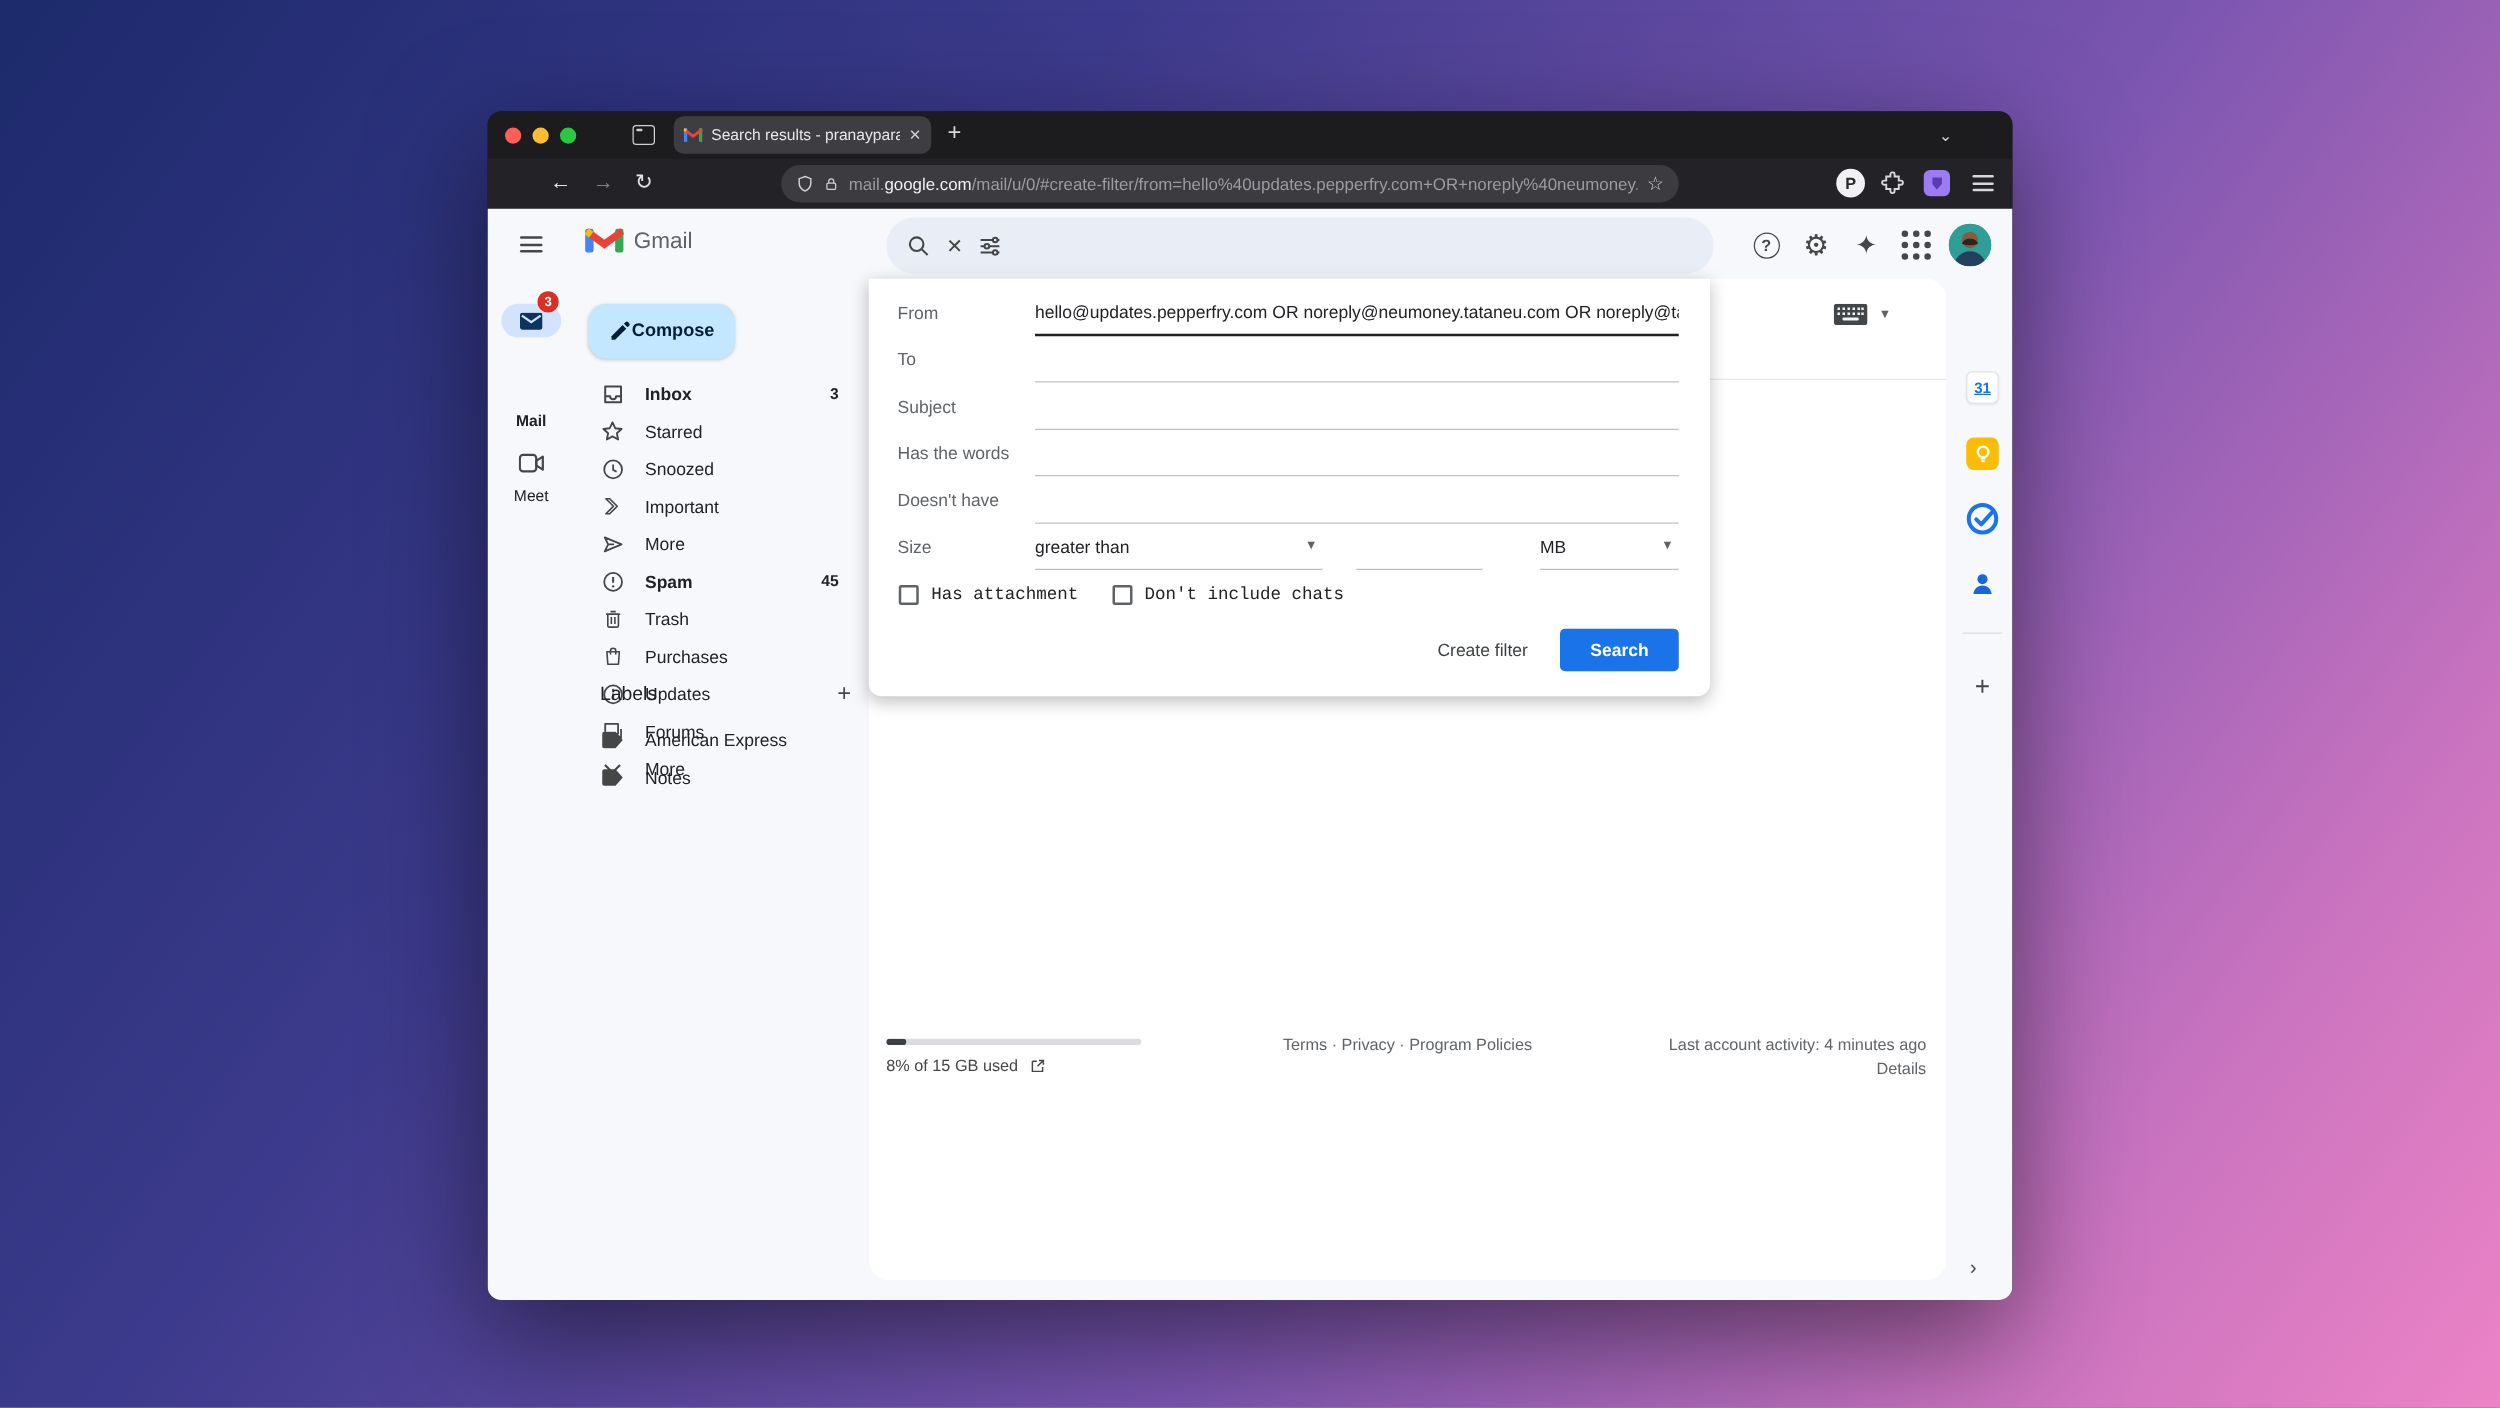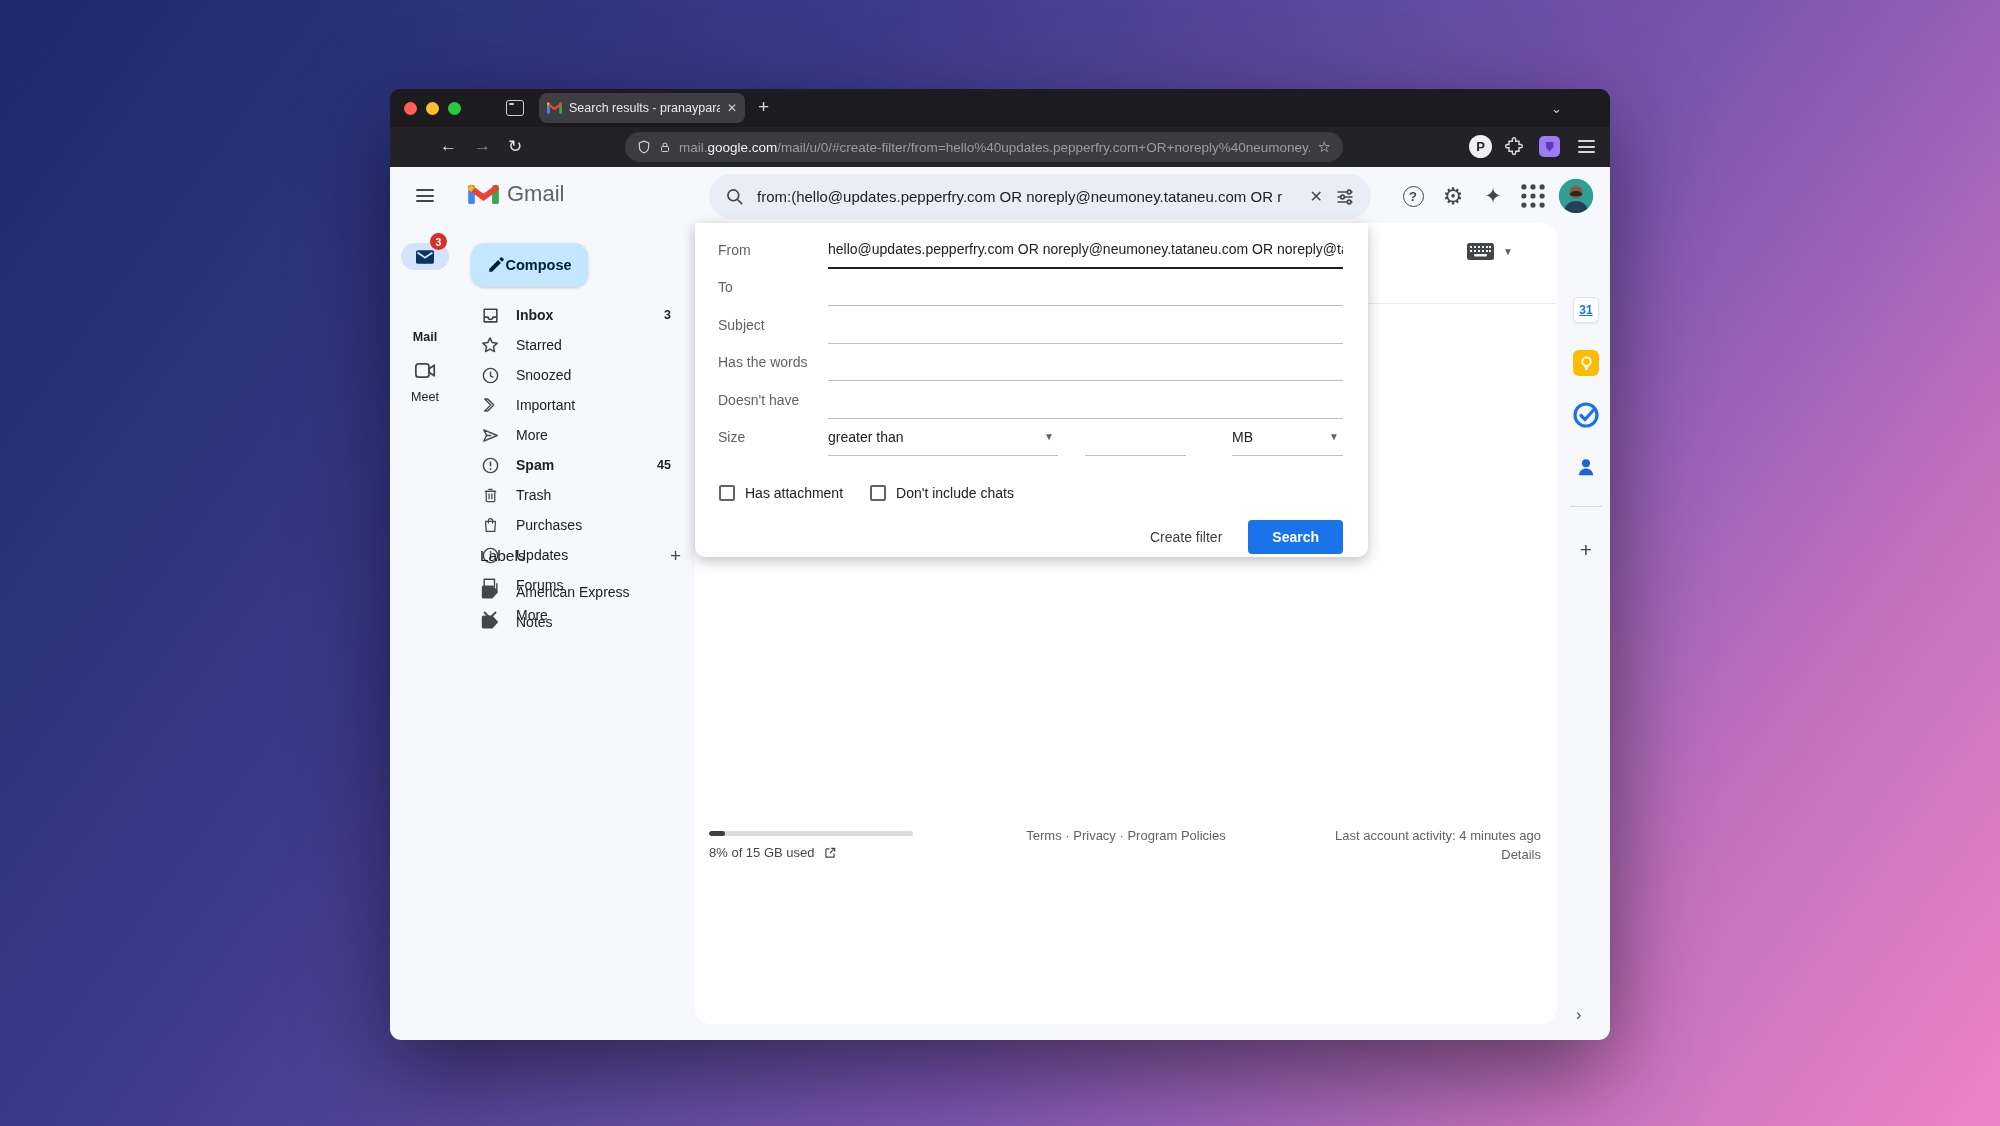--- a/index.html
+++ b/index.html
@@ -41,21 +41,21 @@
                 display:flex; align-items:center; justify-content:center; }
   .ext-purple span { width:8px; height:10px; background:#5b3bb4; clip-path:polygon(0 0,100% 0,100% 55%,50% 100%,0 55%); }
   .hamb { left:1188px; top:13px; width:17px; height:13px; display:flex; flex-direction:column; justify-content:space-between; }
   .hamb div { height:2px; background:#d8d8da; border-radius:1px; }
   
   .gmail { position:absolute; top:78px; left:0; right:0; bottom:0; background:#f6f8fc; }
   .ghead { position:absolute; top:0; left:0; right:0; height:58px; }
   .g-menu { position:absolute; left:26px; top:22px; width:18px; height:13px; display:flex; flex-direction:column; justify-content:space-between; }
   .g-menu div { height:2px; background:#444746; border-radius:1px; }
   .g-logo { position:absolute; left:78px; top:14px; display:flex; align-items:center; gap:8px; }
-  .g-logo .word { font-size:22px; color:#5f6368; }
+  .g-logo .word { font-size:18px; color:#5f6368; }
   .g-search { position:absolute; left:319px; top:7px; width:662px; height:45px; background:#e9eef6; border-radius:23px;
               display:flex; align-items:center; padding:0 16px; gap:12px; }
   .g-query { flex:1; font-size:15px; color:#202124; white-space:nowrap; overflow:hidden; }
   .g-search .xi { color:#444746; font-size:16px; }
   .ghead-ic { position:absolute; top:16px; width:26px; height:26px; color:#444746;
               display:flex; align-items:center; justify-content:center; }
   .hlp { left:1010px; font-size:15px; }
   .hlp span { width:21px; height:21px; border:1.8px solid #444746; border-radius:50%; display:flex; align-items:center; justify-content:center; font-size:13px; font-weight:700;}
   .gear { left:1050px; font-size:23px; }
   .spark { left:1090px; font-size:21px; }
@@ -110,21 +110,21 @@
   
   .panel { position:absolute; left:305px; top:56px; width:673px; height:334px; background:#fff;
            border-radius:0 0 10px 10px; box-shadow:0 4px 14px rgba(0,0,0,.25); padding:8px 25px 0 23px; }
   .fp-row { height:37.5px; display:flex; align-items:center; }
   .fp-label { width:110px; font-size:14px; color:#5f6368; flex:none; }
   .fp-field { flex:1; align-self:stretch; display:flex; align-items:center; font-size:14px; color:#202124;
               border-bottom:1px solid #bdc1c6; white-space:nowrap; overflow:hidden; }
   .fp-row.focus .fp-field { border-bottom:2px solid #202124; }
   .fp-sel { display:flex; align-items:center; font-size:14px; color:#202124; border-bottom:1px solid #bdc1c6; align-self:stretch; }
   .fp-sel .car { margin-left:auto; color:#5f6368; font-size:10px; padding-right:4px; }
-  .cbrow { height:38px; display:flex; align-items:center; margin-top:18px; }
+  .cbrow { height:38px; display:flex; align-items:center; margin-top:1px;font-family:Liberation Mono, monospace; }
   .cbox { width:16px; height:16px; border:2px solid #5f6368; border-radius:2px; flex:none; }
   .cblab { font-size:14px; color:#202124; margin-left:10px; }
   .btnrow { display:flex; justify-content:flex-end; align-items:center; gap:10px; margin-top:8px; }
   .btn-text { font-size:14px; color:#3c4043; padding:9px 16px; border-radius:4px; }
   .btn-search { font-size:14px; font-weight:700; color:#fff; padding:9px 24px; border-radius:4px; }
   svg { display:block; }
 </style>
 </head>
 <body>
 
@@ -193,21 +193,20 @@
           <path d="M1 4l15 11L31 4" stroke="#ea4335" stroke-width="6" fill="none"></path>
           <path d="M1 4l4 3" stroke="#fbbc04" stroke-width="6" fill="none"></path>
         </svg>
         <span class="word">Gmail</span>
       </div>
       <div class="g-search">
         <svg width="20" height="20" viewBox="0 0 24 24">
           <circle cx="10" cy="10" r="6.5" fill="none" stroke="#444746" stroke-width="2"></circle>
           <path d="M15 15l5.5 5.5" stroke="#444746" stroke-width="2"></path>
         </svg>
-        <span class="g-query">from:(hello@updates.pepperfry.com OR noreply@neumoney.tataneu.com OR r</span>
         <span class="xi">✕</span>
         <svg width="20" height="20" viewBox="0 0 24 24">
           <path d="M3 6h12M19 6h2M3 12h4M11 12h10M3 18h12M19 18h2" stroke="#444746" stroke-width="2"></path>
           <circle cx="17" cy="6" r="2.2" fill="none" stroke="#444746" stroke-width="2"></circle>
           <circle cx="9" cy="12" r="2.2" fill="none" stroke="#444746" stroke-width="2"></circle>
           <circle cx="17" cy="18" r="2.2" fill="none" stroke="#444746" stroke-width="2"></circle>
         </svg>
       </div>
       <div class="ghead-ic hlp">
           <span>?</span>

